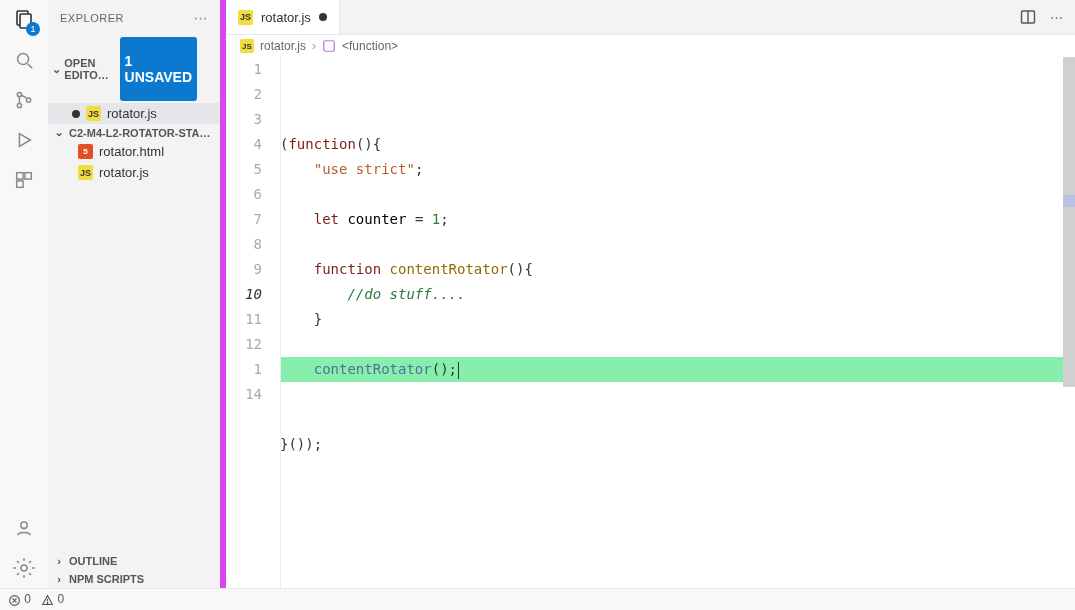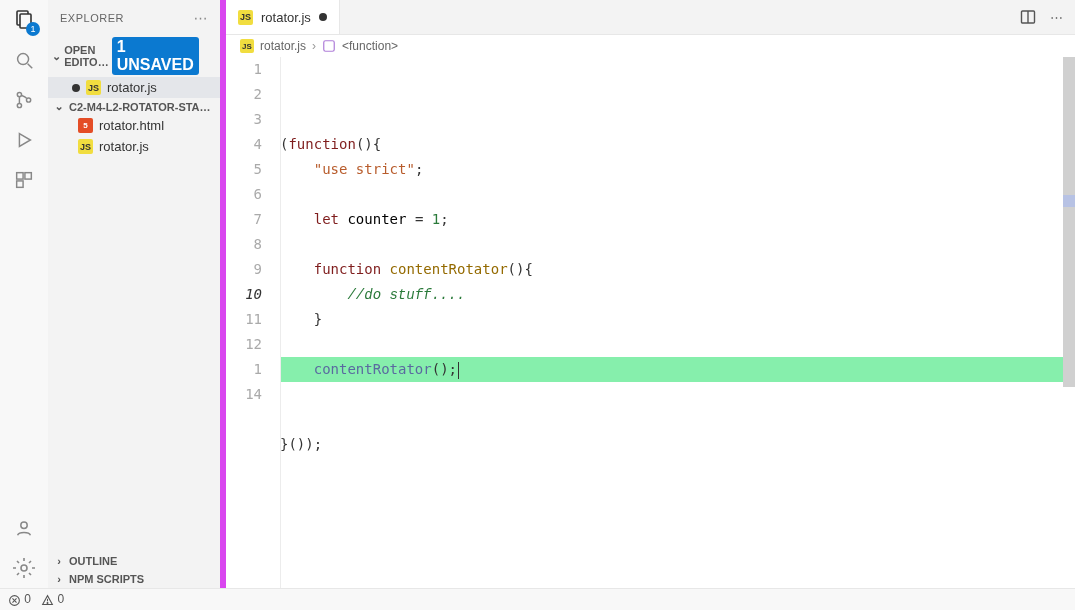--- a/index.html
+++ b/index.html
@@ -87,23 +87,23 @@
     gap: 3px;
   }
   .chev {
     width: 14px;
     display: inline-flex;
     justify-content: center;
   }
   .unsaved-badge {
     background: #0b79d0;
     color: #fff;
-    font-size: 16px;
+    font-size: 14px;
     font-weight: 700;
-    padding: 1px 5px;
+    padding: 16px 5px;
     border-radius: 3px;
     margin-left: auto;
     margin-right: 19px;
   }
   .tree-item {
     display: flex;
     align-items: center;
     padding: 3px 4px 3px 24px;
     font-size: 13px;
     color: #333333;
@@ -212,21 +212,21 @@
     top: 0;
     bottom: 0;
     border-left: 1px solid #ececec;
   }
   .line { height: 25px; }
   .line.active-line { background: #86efac; }
   .tok-kw1 { color: #7f1d1d; }     
   .tok-fn  { color: #946a00; }     
   .tok-str { color: #b85c2c; }     
   .tok-num { color: #2a7a3a; }     
-  .tok-cmt { color: #2a7a3a; font-style: italic; font-family: Liberation Mono, monospace; } 
+  .tok-cmt { color: #2a7a3a; font-style: italic; } 
   .tok-var { color: #000000; }
   .tok-cal { color: #5a6aa0; }
   .cursor {
     display: inline-block;
     width: 1px; height: 17px;
     background: #333333;
     vertical-align: middle;
     margin-left: 1px;
   }
   .minimap-scroll {

